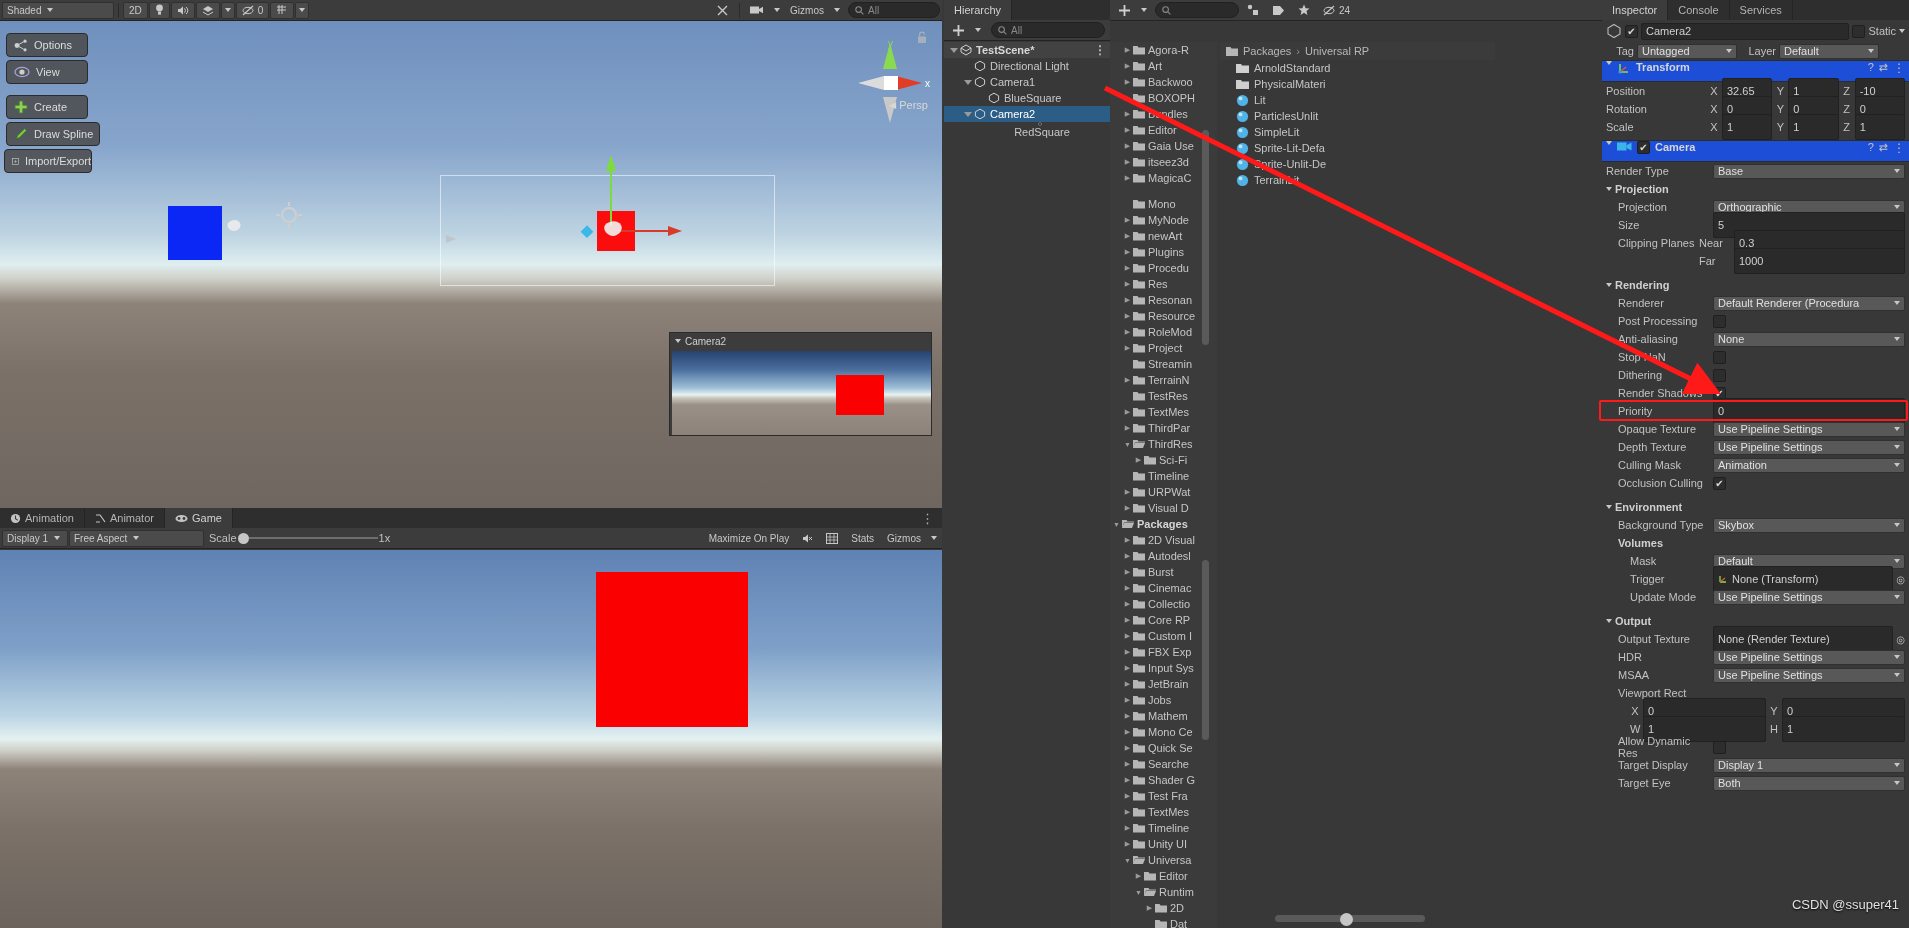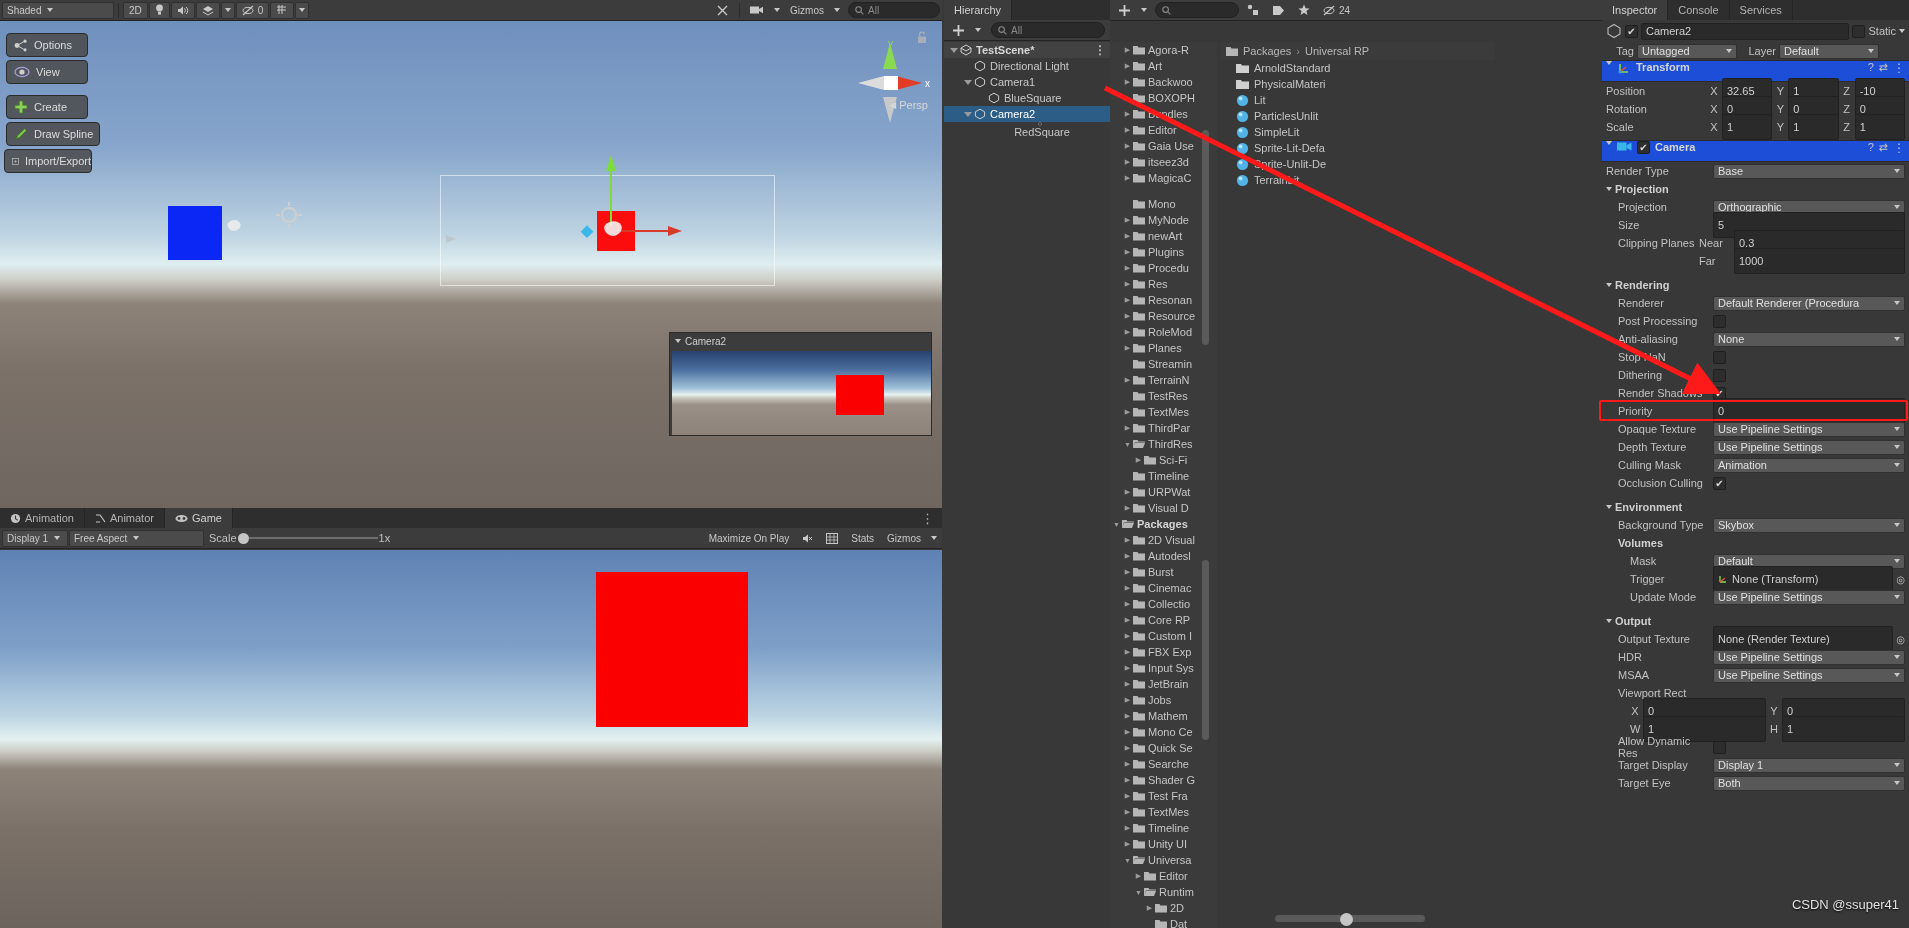--- a/index.html
+++ b/index.html
@@ -593,21 +593,21 @@
           <svg width="12" height="10" viewBox="0 0 12 10" style="margin: 0px 3px 0px 1px; flex: 0 0 auto;">
             <path d="M0 1h4.5l1 1.4H12V9.5H0z" fill="#b6b6b6"></path>
           </svg>
           <span>RoleMod</span>
         </div>
         <div class="prow" style="padding-left: 13px;">
           <span style="width: 9px; display: inline-block; text-align: center; color: rgb(154, 154, 154); font-size: 7px;">▶</span>
           <svg width="12" height="10" viewBox="0 0 12 10" style="margin: 0px 3px 0px 1px; flex: 0 0 auto;">
             <path d="M0 1h4.5l1 1.4H12V9.5H0z" fill="#b6b6b6"></path>
           </svg>
-          <span>Planes</span>
+          <span>Project</span>
         </div>
         <div class="prow" style="padding-left: 13px;">
           <span style="width: 9px; display: inline-block; text-align: center; color: rgb(154, 154, 154); font-size: 7px;"></span>
           <svg width="12" height="10" viewBox="0 0 12 10" style="margin: 0px 3px 0px 1px; flex: 0 0 auto;">
             <path d="M0 1h4.5l1 1.4H12V9.5H0z" fill="#b6b6b6"></path>
           </svg>
           <span>Streamin</span>
         </div>
         <div class="prow" style="padding-left: 13px;">
           <span style="width: 9px; display: inline-block; text-align: center; color: rgb(154, 154, 154); font-size: 7px;">▶</span>

